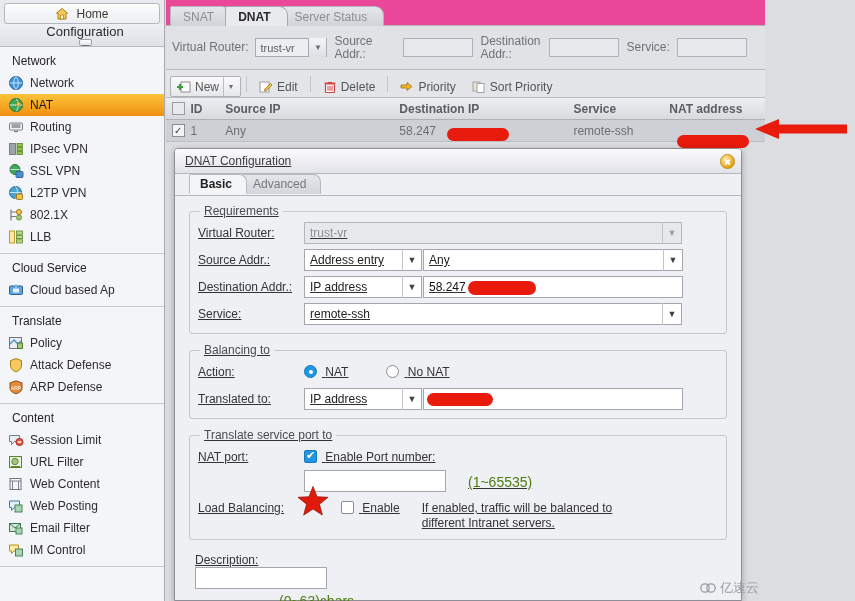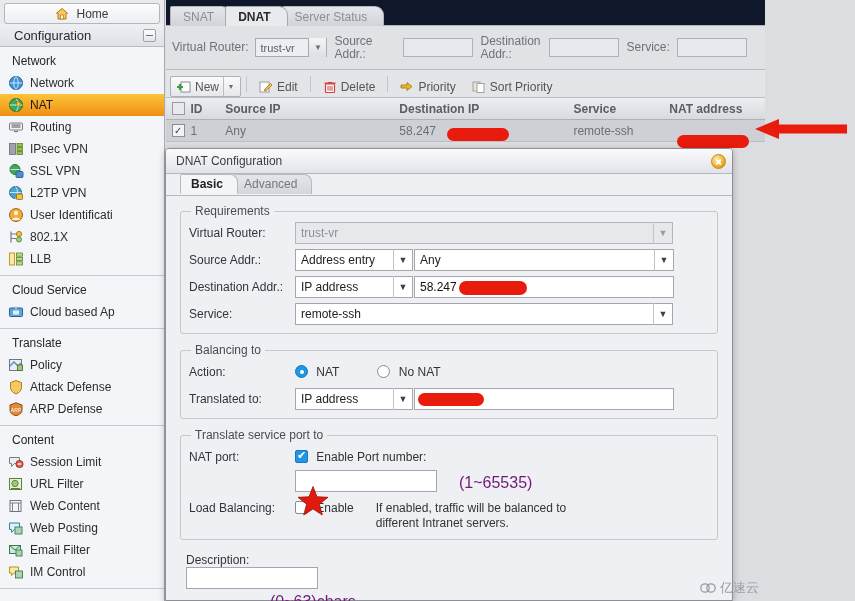--- a/index.html
+++ b/index.html
@@ -32,22 +32,23 @@
     font-size: 12px; color: #3a3a3a;
     cursor: pointer;
   }
   .config-bar {
     height: 23px;
     display: flex; align-items: center;
     padding: 0 8px 0 14px;
     background: linear-gradient(#eef0f4, #dfe1e7);
     border-bottom: 1px solid #b9bbc2;
     font-size: 13px; color: #2b2b2b;
-    justify-content: space-between;
-    cursor: pointer;
+    justify-content: center;
+    cursor: pointer;
+    flex-direction: column;
   }
   .collapse-box {
     width: 13px; height: 13px;
     border: 1px solid #a0a2a9;
     background: linear-gradient(#fefefe, #e3e5ea);
     border-radius: 2px;
     position: relative;
     cursor: pointer;
   }
   .collapse-box::after {
@@ -74,21 +75,21 @@
   }
   .nav-item .ico {
     position: absolute; left: 8px; top: 3px;
     width: 16px; height: 16px;
   }
 
   
   #main { position: absolute; left: 166px; top: 0; right: 0; bottom: 0; }
   #tabbar {
     height: 26px;
-    background: #0f172a;
+    background: #ec4899;
     position: relative;
     border-bottom: 1px solid #b3b4ba;
     padding-left: 4px;
   }
   .tab {
     display: inline-block;
     height: 20px; line-height: 20px;
     margin-top: 6px;
     padding: 0 16px 0 12px;
     font-size: 12px;
@@ -205,26 +206,27 @@
     width: 13px; height: 13px;
     border: 1px solid #8d8e95; background: #f2f3f5;
     font-size: 10px; line-height: 11px; text-align: center;
     color: #3c3d42;
     cursor: pointer;
   }
 
   
   #dialog {
     position: absolute;
-    left: 165px; top: 148px;
+    left: 174px; top: 148px;
     width: 568px; height: 453px;
     background: #eff0f3;
     border: 1px solid #8e8f96;
     border-radius: 4px 4px 0 0;
     box-shadow: 0 2px 7px rgba(0,0,0,.28);
+    text-decoration: underline;
   }
   #dlg-title {
     height: 25px;
     background: linear-gradient(#fbfbfd, #e2e3e9);
     border-bottom: 1px solid #b6b7be;
     border-radius: 3px 3px 0 0;
     display: flex; align-items: center;
     padding: 0 6px 0 10px;
     justify-content: space-between;
     font-size: 12px; color: #3c3d42;
@@ -328,21 +330,21 @@
     border: 1px solid #8b8c93; background: #fff;
     display: inline-block; position: relative;
     margin-right: 5px; vertical-align: -2px;
     border-radius: 2px; cursor: pointer;
   }
   .cb.on { background: #2196e3; border-color: #1678bb; }
   .cb.on::after {
     content:"✔"; position:absolute; left:1px; top:-2px;
     font-size: 11px; color:#fff;
   }
-  .hint { font-size: 16px; color: #701a75; padding-top: 4px; }
+  .hint { font-size: 14px; color: #4d7c0f; padding-top: 4px; }
 
   
   .redact {
     background: #e81b0d;
     border-radius: 7px;
     position: absolute;
   }
   #arrow-annot {
     position: absolute; left: 753px; top: 118px;
     width: 96px; height: 22px;
@@ -421,28 +423,20 @@
               </svg></span>
             <span>SSL VPN</span>
           </div>
           <div class="nav-item">
             <span class="ico"><svg width="16" height="16" viewBox="0 0 16 16">
                 <circle cx="7.5" cy="7.5" r="6" fill="#4aa3cf" stroke="#226b92" stroke-width="1"></circle>
        <path d="M1.8 7.5h11.4M7.5 1.5c2.6 3 2.6 9 0 12" fill="none" stroke="#e6f4fb" stroke-width=".8"></path>
        <rect x="8.5" y="9" width="6" height="5.5" rx=".8" fill="#f5c243" stroke="#8c6810" stroke-width=".8"></rect>
               </svg></span>
             <span>L2TP VPN</span>
-          </div>
-          <div class="nav-item">
-            <span class="ico"><svg width="16" height="16" viewBox="0 0 16 16">
-                <circle cx="8" cy="8" r="6.5" fill="#f5a93a" stroke="#a36a08" stroke-width="1"></circle>
-       <circle cx="8" cy="6" r="2.2" fill="#fff8e7"></circle>
-                <path d="M4 13 a4.5 4.5 0 0 1 8 0z" fill="#fff8e7"></path>
-              </svg></span>
-            <span>User Identificati</span>
           </div>
           <div class="nav-item">
             <span class="ico"><svg width="16" height="16" viewBox="0 0 16 16">
                 <path d="M3 2.5v11M3 5h5M3 9.5h5" stroke="#7b7c83" stroke-width="1.2" fill="none"></path>
        <circle cx="11" cy="5" r="2.6" fill="#f5c243" stroke="#8c6810" stroke-width=".8"></circle>
        <circle cx="11" cy="10.5" r="2.6" fill="#9fc97a" stroke="#5d8429" stroke-width=".8"></circle>
               </svg></span>
             <span>802.1X</span>
           </div>
           <div class="nav-item">
@@ -727,21 +721,21 @@
         </div>
 
         <div class="frow">
           <div class="flabel"></div>
           <div class="txt" style="width:142px;"></div>
           <div class="hint" style="margin-left:22px;">(1~65535)</div>
         </div>
 
         <div class="frow" style="margin-bottom:0;">
           <div class="flabel">Load Balancing:</div>
-          <div style="padding-top:4px;">
+          <div style="padding-top:4px;margin-left:37px;">
             <span class="cb"></span>
             <span>Enable</span>
           </div>
           <div style="padding-top:4px; margin-left:22px; line-height:15px;">
             <div>If enabled, traffic will be balanced to</div>
             <div>different Intranet servers.</div>
           </div>
         </div>
       </fieldset>
 

